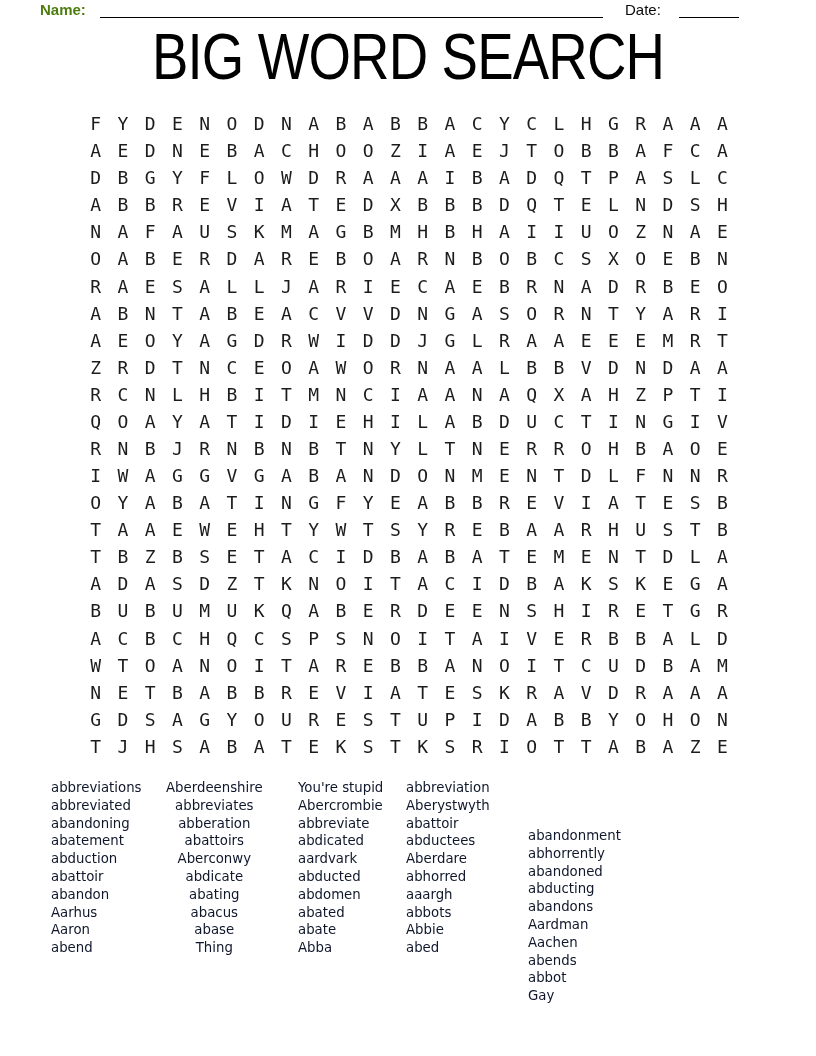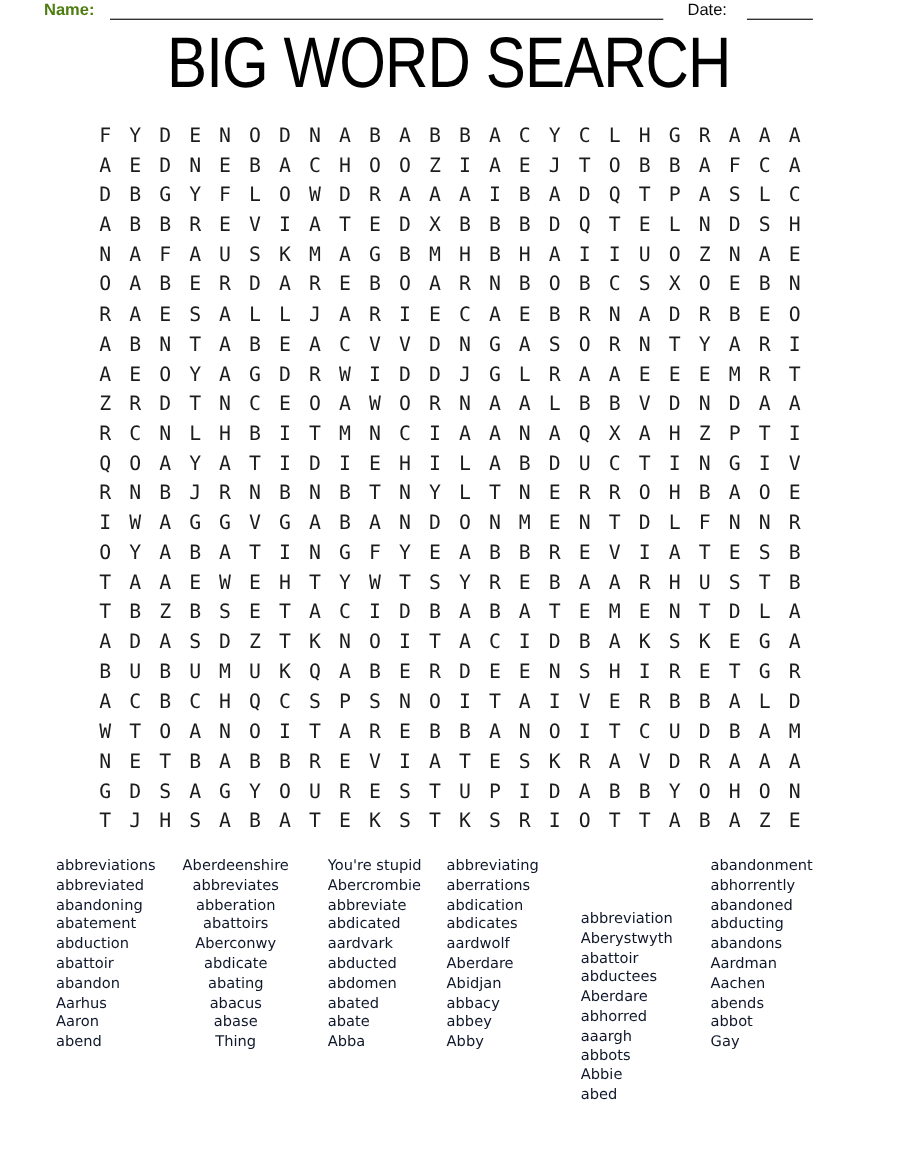--- a/index.html
+++ b/index.html
@@ -696,32 +696,20 @@
         <div class="word">abbreviate</div>
         <div class="word">abdicated</div>
         <div class="word">aardvark</div>
         <div class="word">abducted</div>
         <div class="word">abdomen</div>
         <div class="word">abated</div>
         <div class="word">abate</div>
         <div class="word">Abba</div>
       </div>
     <div class="word-col">
-        <div class="word">abbreviating</div>
-        <div class="word">aberrations</div>
-        <div class="word">abdication</div>
-        <div class="word">abdicates</div>
-        <div class="word">aardwolf</div>
-        <div class="word">Aberdare</div>
-        <div class="word">Abidjan</div>
-        <div class="word">abbacy</div>
-        <div class="word">abbey</div>
-        <div class="word">Abby</div>
-      </div>
-    <div class="word-col">
         <div class="word">abbreviation</div>
         <div class="word">Aberystwyth</div>
         <div class="word">abattoir</div>
         <div class="word">abductees</div>
         <div class="word">Aberdare</div>
         <div class="word">abhorred</div>
         <div class="word">aaargh</div>
         <div class="word">abbots</div>
         <div class="word">Abbie</div>
         <div class="word">abed</div>

